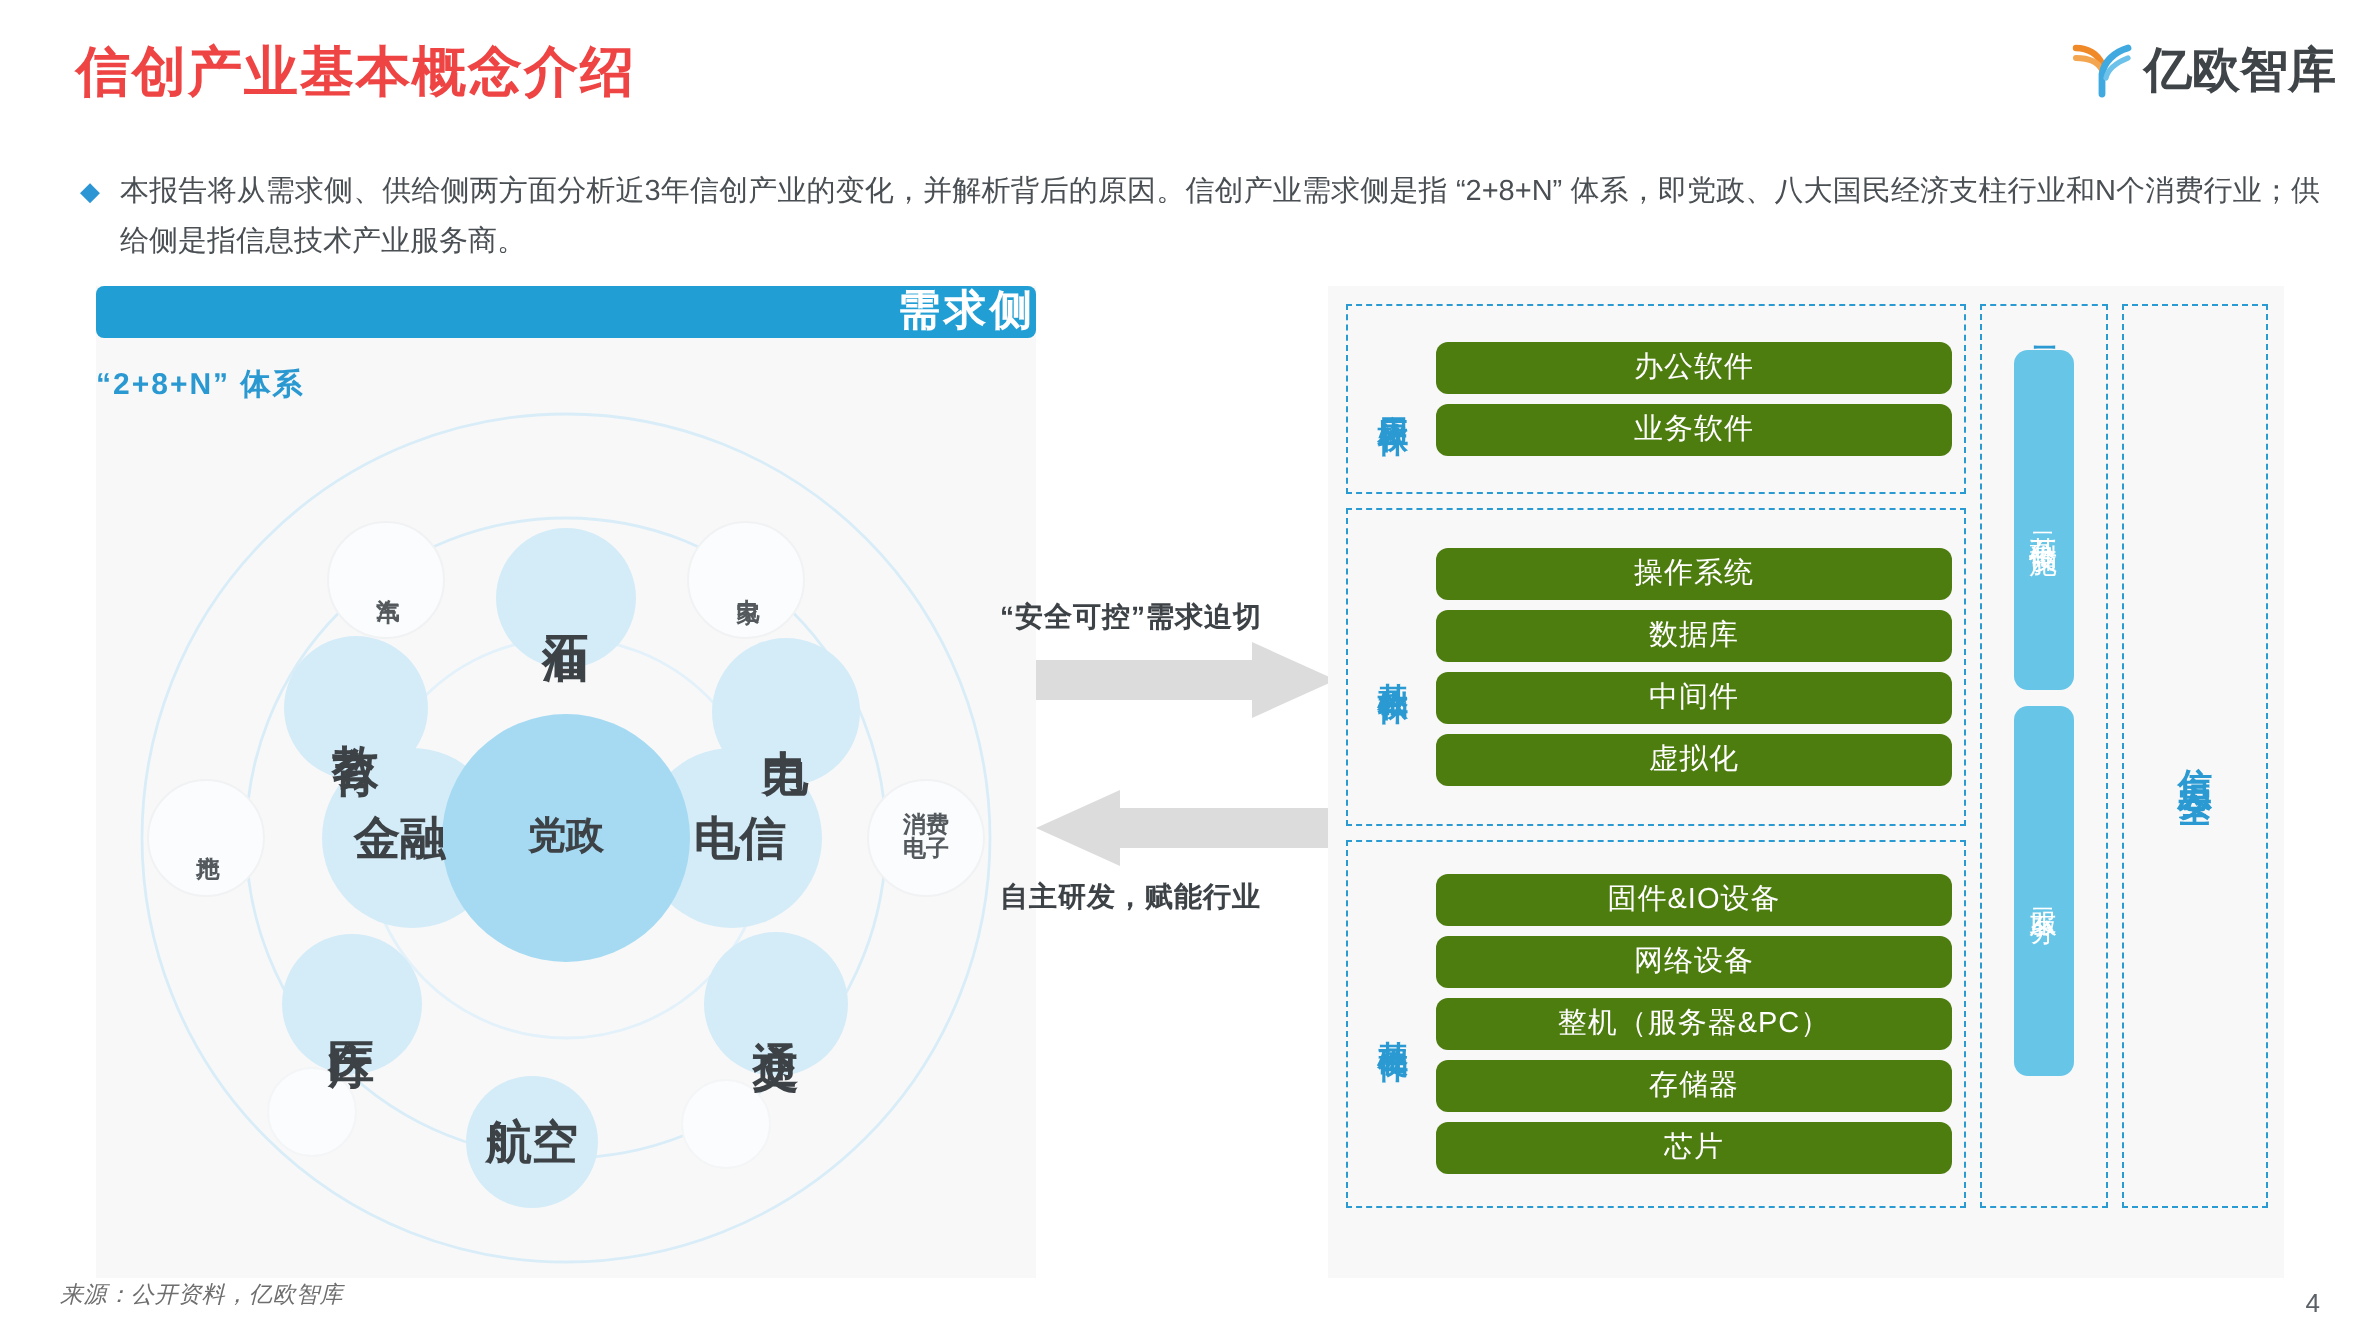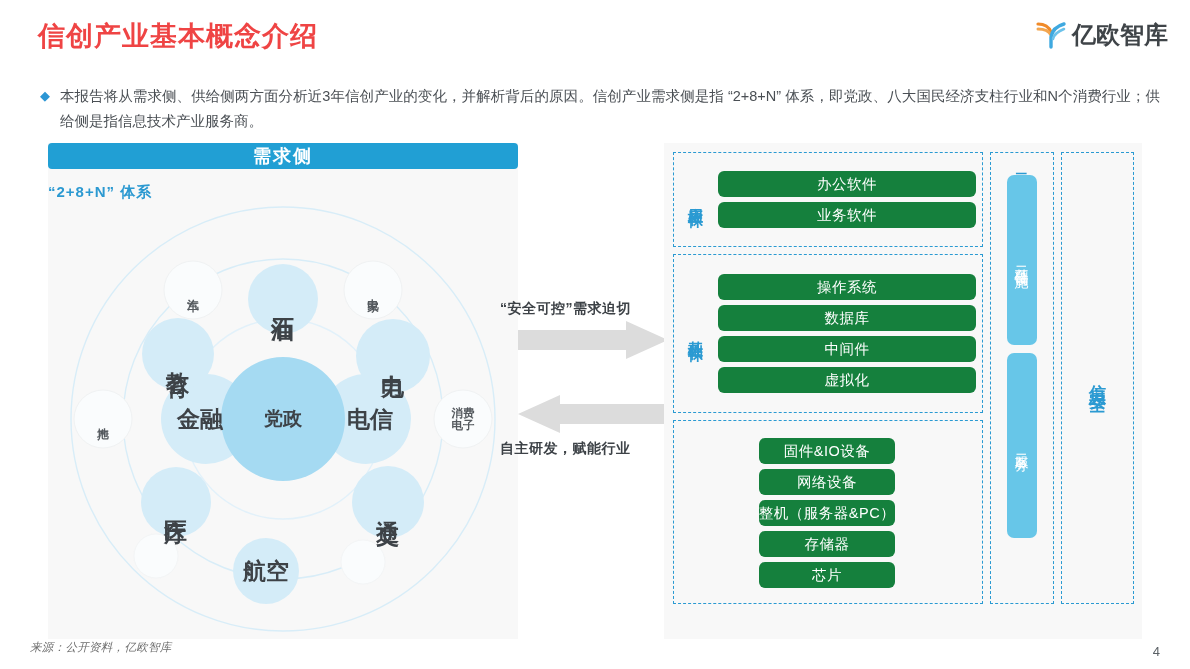--- a/index.html
+++ b/index.html
@@ -21,22 +21,22 @@
   
   #intro { position:absolute; left:40px; top:84px; width:1120px; display:flex; gap:10px; }
   #intro-bullet { color:#2c96d4; font-size:13px; line-height:24px; flex:0 0 auto; }
   #intro-text {
     font-size:14.5px; line-height:25px; color:#4a4f54; text-align:justify;
   }
 
   
   .panel { position:absolute; background:#f8f8f8; }
   .panel-header {
-    background:#219fd4; color:#ffffff; font-weight:bold; font-size:18px;
-    text-align:center; line-height:26px; height:26px; border-radius:4px;
+    background:#219fd4; color:#ffffff; font-weight:bold; font-size:21px;
+    text-align:right; line-height:26px; height:26px; border-radius:4px;
     letter-spacing:2px;
   }
 
   
   #panel-demand { left:48px; top:143px; width:470px; height:496px; }
   #panel-demand .panel-header { width:470px; }
   #demand-subtitle {
     text-align:left; font-size:15px; font-weight:bold; color:#2b99d1;
     margin-top:14px; letter-spacing:1px;
   }
@@ -70,27 +70,27 @@
   }
   .group-label {
     writing-mode:vertical-rl; text-orientation:upright;
     font-size:15px; font-weight:bold; color:#2b9ad2;
     width:36px; text-align:center; letter-spacing:2px;
     display:flex; align-items:center; justify-content:center;
     line-height:1; white-space:normal;
   }
   .group-items { flex:1; display:flex; flex-direction:column; gap:5px; }
   .item-box {
-    background:#15803d; color:#ffffff; border-radius:6px;
+    background:#4d7c0f; color:#ffffff; border-radius:6px;
     text-align:center; font-size:14.5px; line-height:23px; height:23px;
     letter-spacing:0.5px;
   }
   #group-app  { height:98px; }
   #group-bsw  { height:165px; }
-  #group-bhw  { height:191px;flex-direction:column; }
+  #group-bhw  { height:191px; }
   #group-app .item-box { height:26px; line-height:26px; }
   #group-bsw .item-box { height:26px; line-height:26px; }
   #group-bhw .item-box { height:26px; line-height:26px; }
 
   
   #col-cloud {
     flex:0 0 64px; border:1.6px dashed #2a9ad2;
     display:flex; flex-direction:column; align-items:center;
     padding:8px 0 8px 0; gap:8px;
   }

